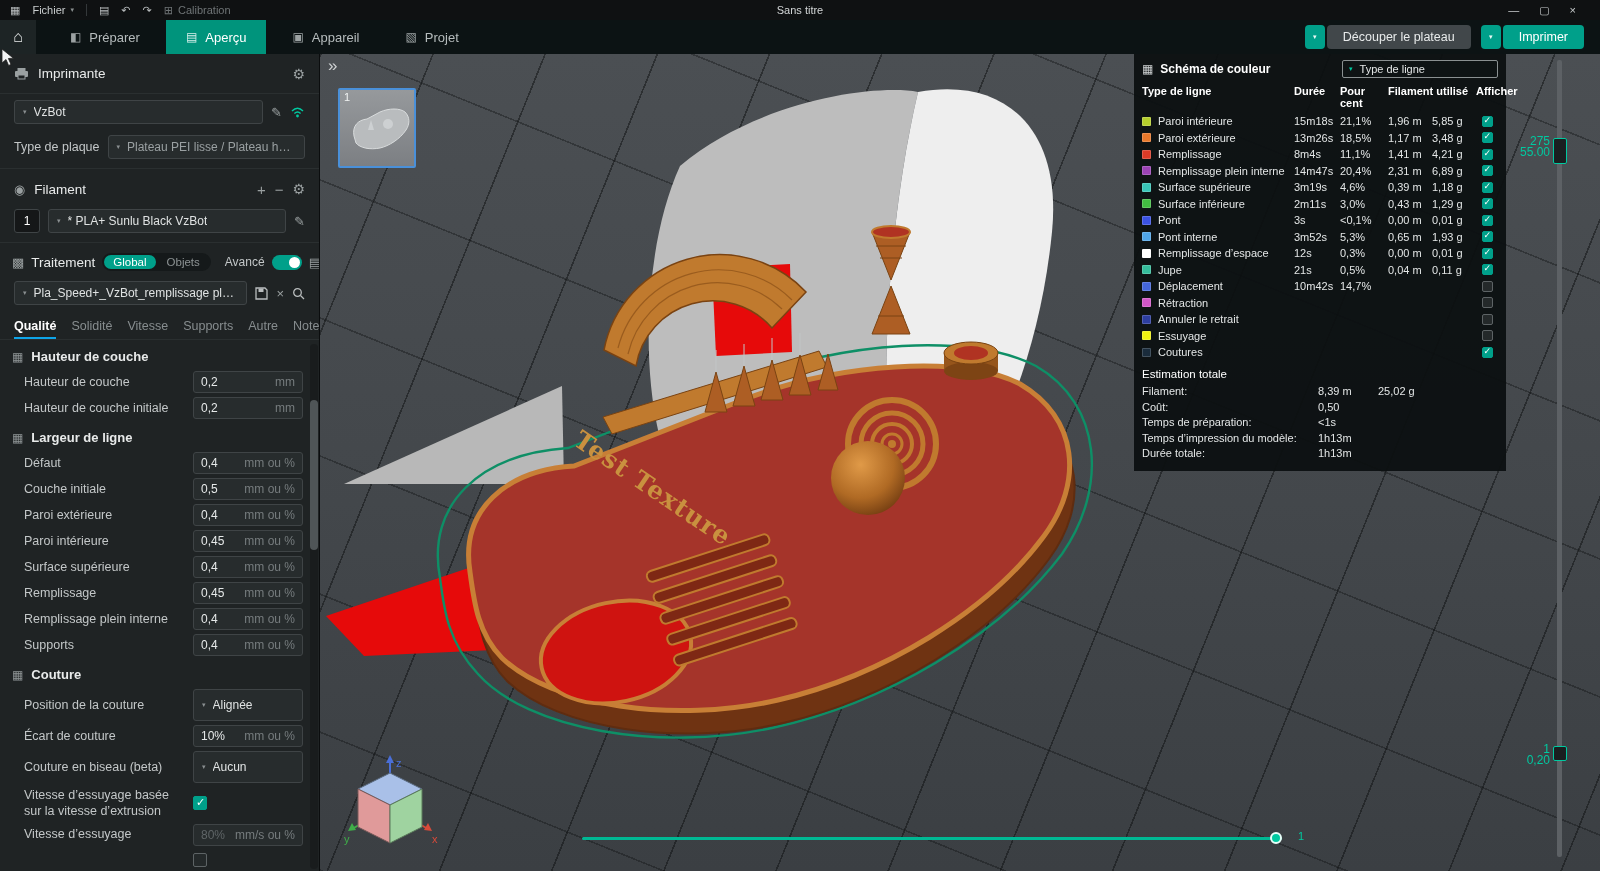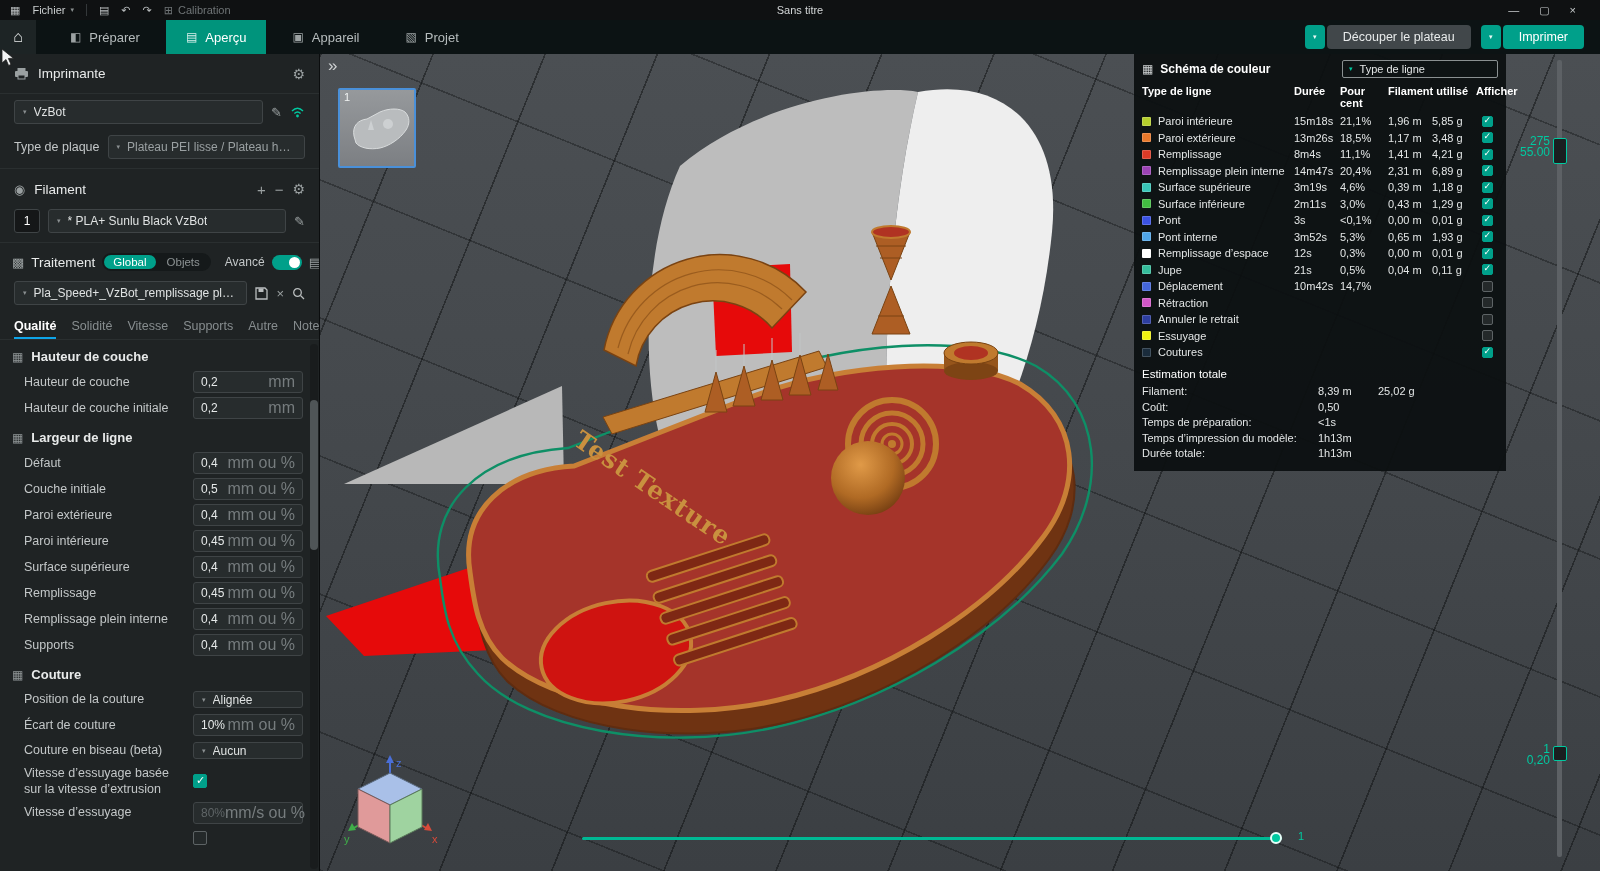--- a/index.html
+++ b/index.html
@@ -58,23 +58,23 @@
 .proc-tabs{display:flex;align-items:center;gap:15px;padding:9px 14px 0;border-bottom:1px solid #2a2f30;height:30px}
 .ptab{font-size:12.5px;color:#878d8f;height:100%;display:flex;align-items:flex-start}
 .ptab.active{color:#fff;font-weight:bold;border-bottom:2px solid #0ea5e9}
 .scroll{position:absolute;top:282px;left:0;right:0;bottom:0;overflow:hidden;padding-top:4px}
 .sec-head{display:flex;align-items:center;gap:8px;padding:9px 12px 5px;color:#e8eaea;font-size:13px;font-weight:bold}
 .sec-ico{color:#8f9596;font-size:12px;font-weight:normal}
 .set-row{display:flex;align-items:center;padding:2px 16px 2px 24px;min-height:25px}
 .set-label{flex:1;font-size:12.5px;color:#c3c7c8;line-height:1.3;padding-right:8px}
 .vbox{width:110px;height:22px;display:flex;align-items:center;background:#272c2d;border:1px solid #3f4446;border-radius:3px;padding:1px 7px;flex-shrink:0}
 .vbox .val{flex:1;color:#e6e9e9;font-size:12px}
-.vbox .unit{color:#767c7e;font-size:16px;white-space:nowrap}
+.vbox .unit{color:#767c7e;font-size:12px;white-space:nowrap}
 .vbox.disabled .val{color:#5f6567}
-.combo.small{width:110px;flex:none;height:17px}
+.combo.small{width:110px;flex:none;height:32px}
 .ctrl-col{width:110px;flex-shrink:0;display:flex;align-items:center}
 .cb{width:14px;height:14px;border:1px solid #5d6365;border-radius:2px;background:#24292a;position:relative;flex-shrink:0}
 .cb.checked{background:#00A08A;border-color:#00A08A}
 .cb.checked::before{content:"✓";position:absolute;left:2px;top:-1px;color:#fff;font-size:11px}
 .sb-scrollbar{position:absolute;top:290px;right:1px;bottom:2px;width:8px;background:#191c1d;border-radius:4px;z-index:5}
 .sb-thumb{position:absolute;top:56px;width:8px;height:150px;background:#4f5557;border-radius:4px}
 
 
 .viewport{position:absolute;top:54px;left:320px;right:0;bottom:0;overflow:hidden;
 background-image:

